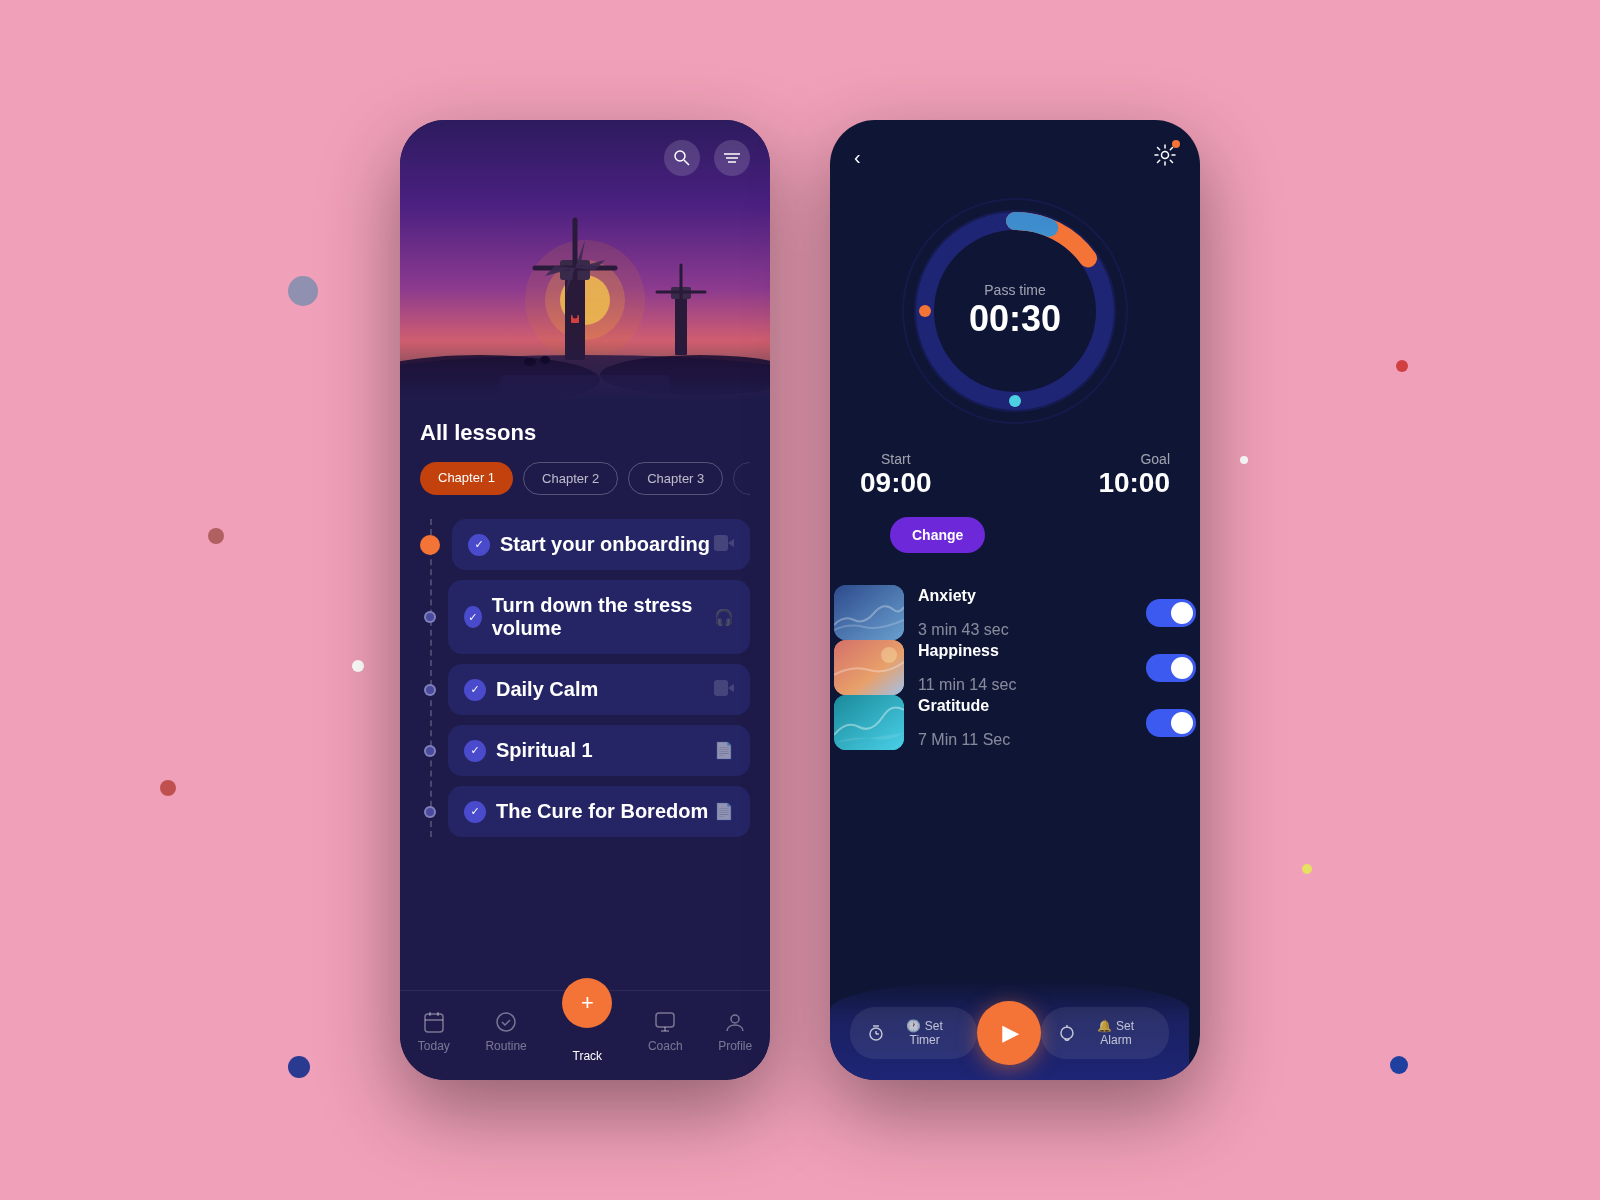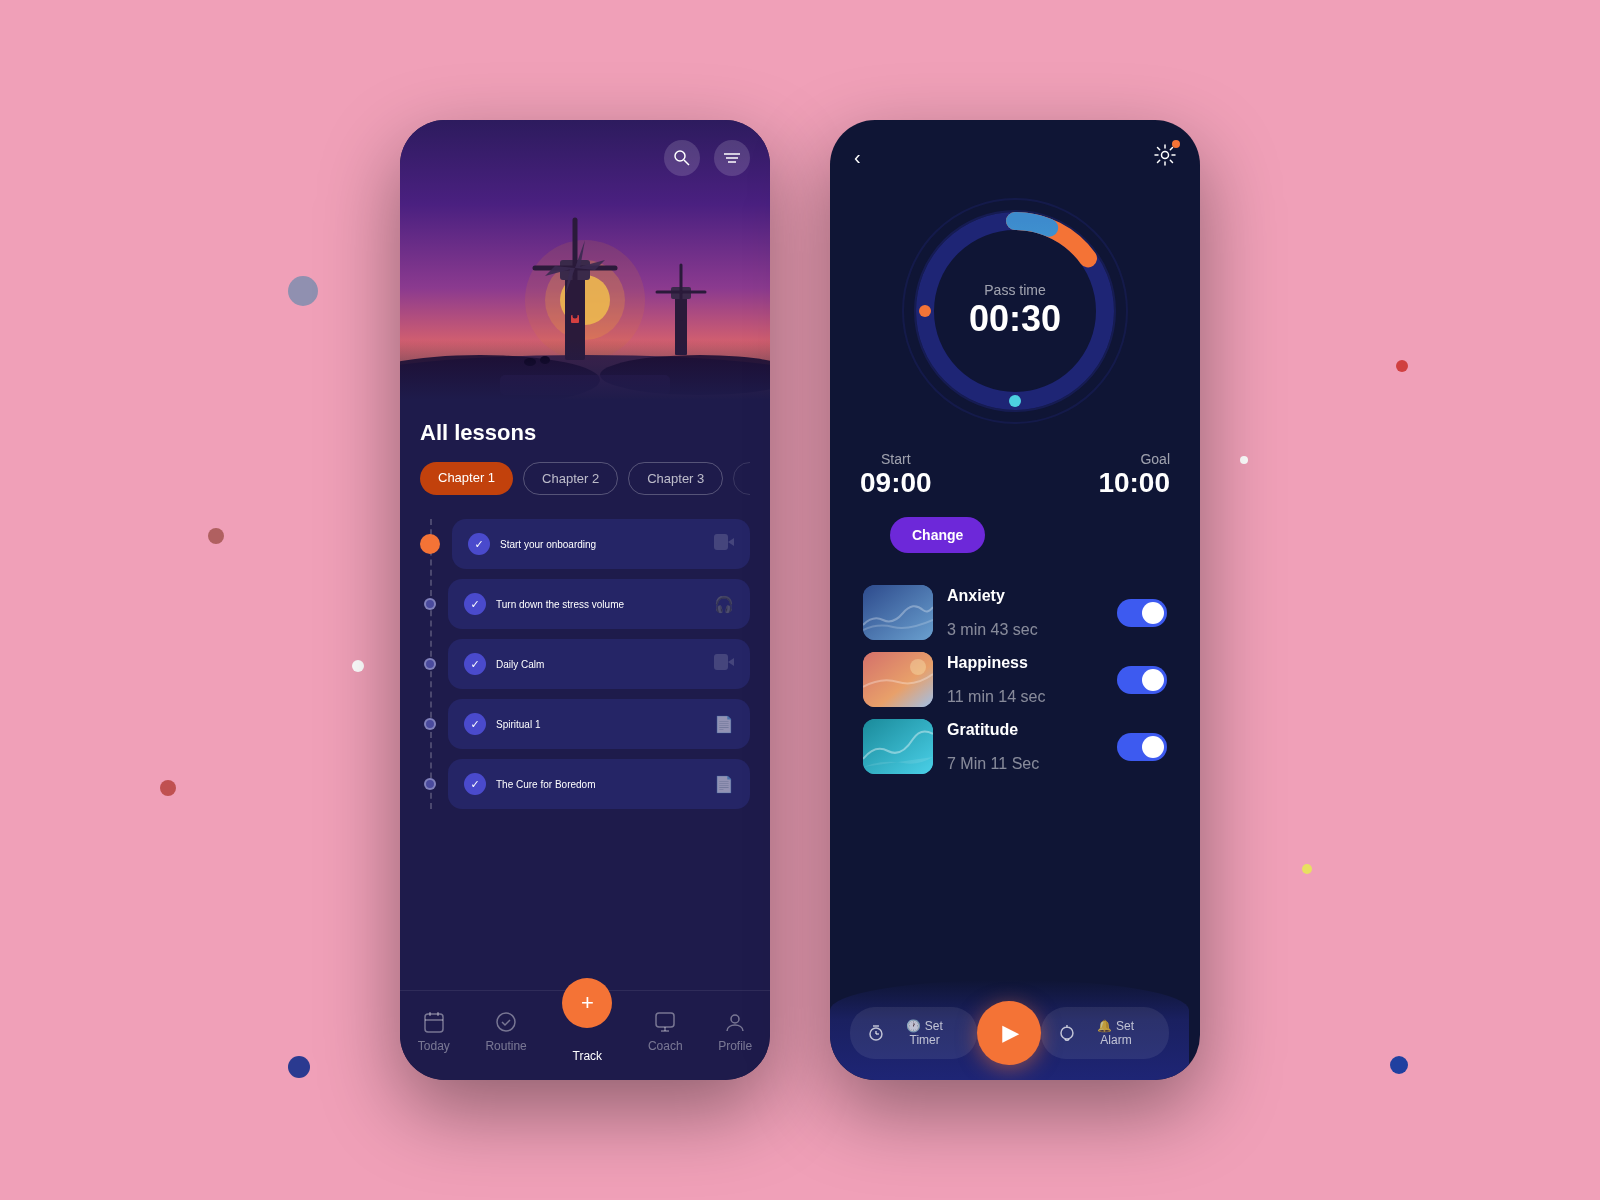--- a/index.html
+++ b/index.html
@@ -194,22 +194,22 @@
       font-size: 11px;
     }
 
     .check-circle.checked {
       background: #4a4acc;
       color: white;
     }
 
     .lesson-title {
       color: white;
-      font-size: 10px;
-      font-weight: 400;
+      font-size: 20px;
+      font-weight: 700;
     }
 
     .lesson-icon {
       color: rgba(255,255,255,0.5);
       font-size: 16px;
     }
 
     
     .bottom-nav {
       position: absolute;
@@ -369,24 +369,23 @@
       padding: 10px 22px;
       border-radius: 20px;
       font-size: 14px;
       font-weight: 600;
       cursor: pointer;
       margin-left: 30px;
     }
 
     
     .meditation-list {
-      padding: 16px 33px;
+      padding: 16px 4px;
       display: flex;
       flex-direction: column;
-      gap: 12px;
     }
 
     .med-item {
       display: flex;
       align-items: center;
       gap: 14px;
     }
 
     .med-thumb {
       width: 70px;

